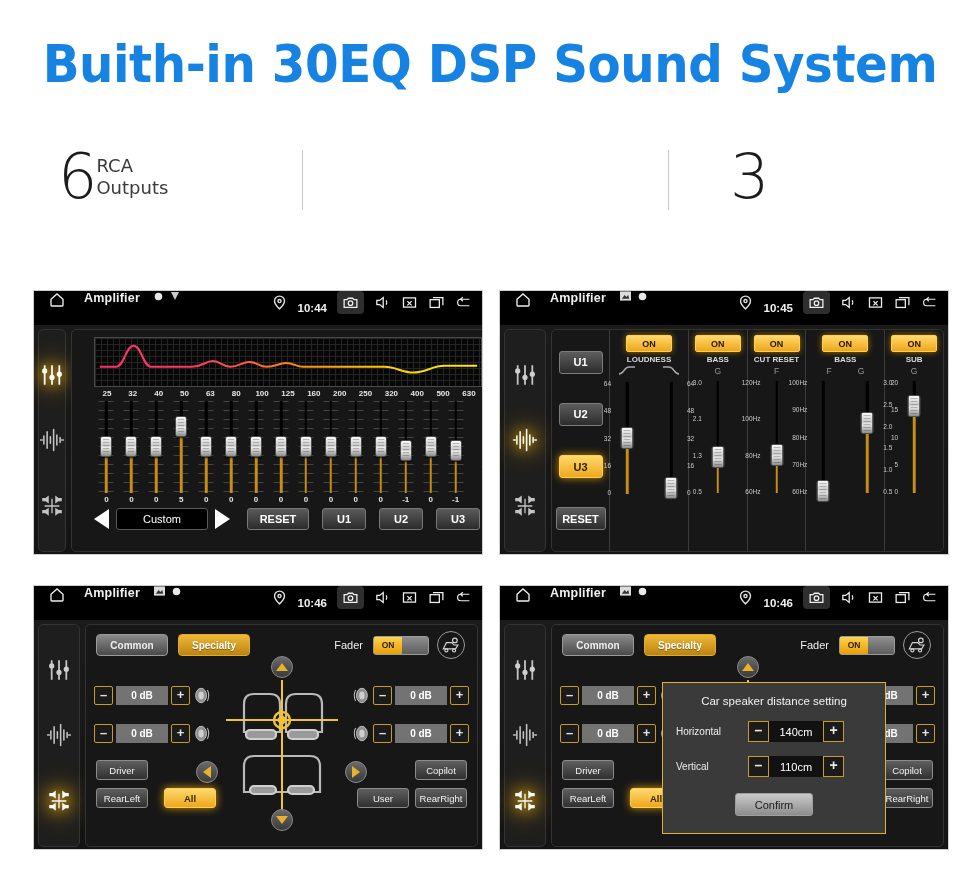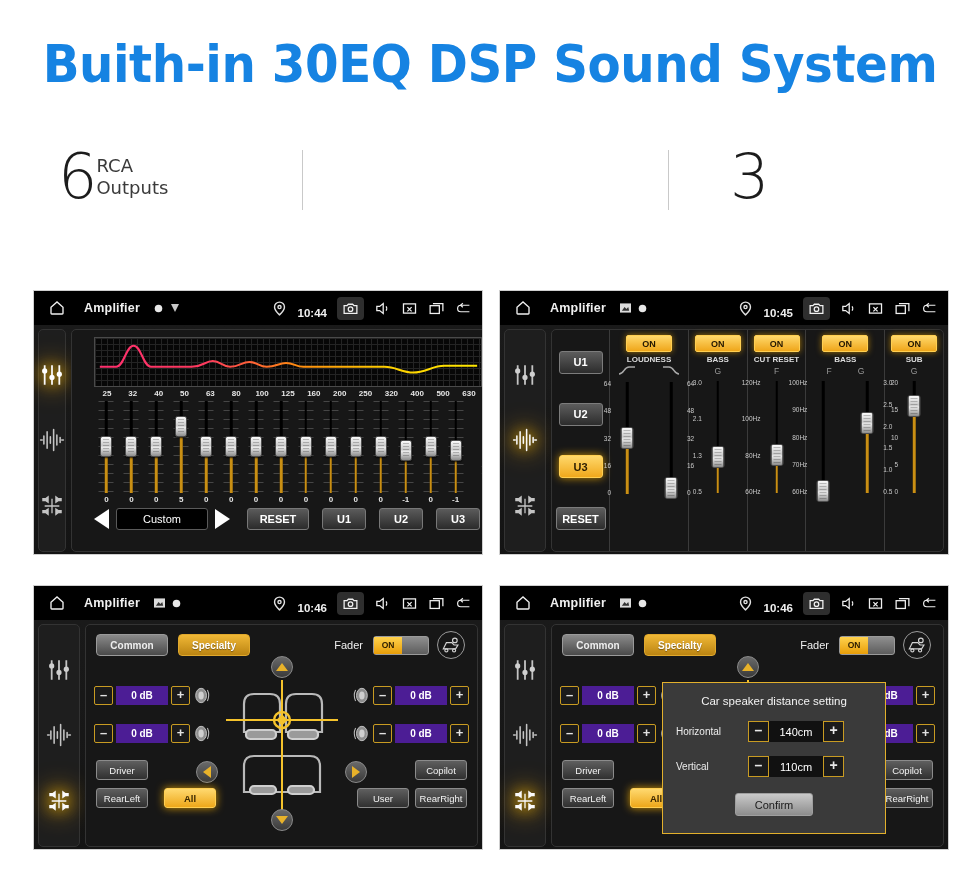--- a/index.html
+++ b/index.html
@@ -60,21 +60,21 @@
   }
   #panel-1 { left: 33px;  top: 290px; }
   #panel-2 { left: 499px; top: 290px; }
   #panel-3 { left: 33px;  top: 585px; }
   #panel-4 { left: 499px; top: 585px; }
 
   
   .statusbar {
     position: relative; height: 34px; width: 100%;
     background: #000;
-    display: flex; align-items: center;
+    display: flex; align-items: flex-start;
     color: #e8e8e8;
     font-size: 11px;
   }
   .sb-home { margin-left: 14px; width: 18px; height: 18px; position: relative; }
   .sb-title {
     margin-left: 18px; font-size: 12.5px; font-weight: bold;
     color: #f0f0f0; letter-spacing: 0.2px;
   }
   .sb-mini { margin-left: 14px; display: flex; gap: 7px; align-items: center; }
   .sb-right { margin-left: auto; margin-right: 10px; display: flex; align-items: center; gap: 10px; }
@@ -280,21 +280,21 @@
   }
   .bal-grid { position: relative; height: 185px; }
   .stepper { display: flex; align-items: center; gap: 3px; }
   .pm {
     width: 19px; height: 19px;
     border: 1.5px solid #c89b22; border-radius: 2px;
     background: #1b1b1b; color: #e2e2e2;
     font-size: 13px; line-height: 15px; text-align: center; font-weight: bold;
   }
   .db-box {
-    width: 52px; height: 19px; background: #4c1d95;
+    width: 52px; height: 19px; background: #737373;
     color: #fff; font-size: 10px; font-weight: bold;
     display: flex; align-items: center; justify-content: center;
   }
   .spk { width: 18px; height: 19px; }
   .pos-btn {
     width: 52px; height: 20px;
     background: linear-gradient(#5f5f5f, #303030);
     border: 1px solid #8b8b8b; border-radius: 3px;
     color: #f2f2f2; font-size: 9.5px;
     display: flex; align-items: center; justify-content: center;

